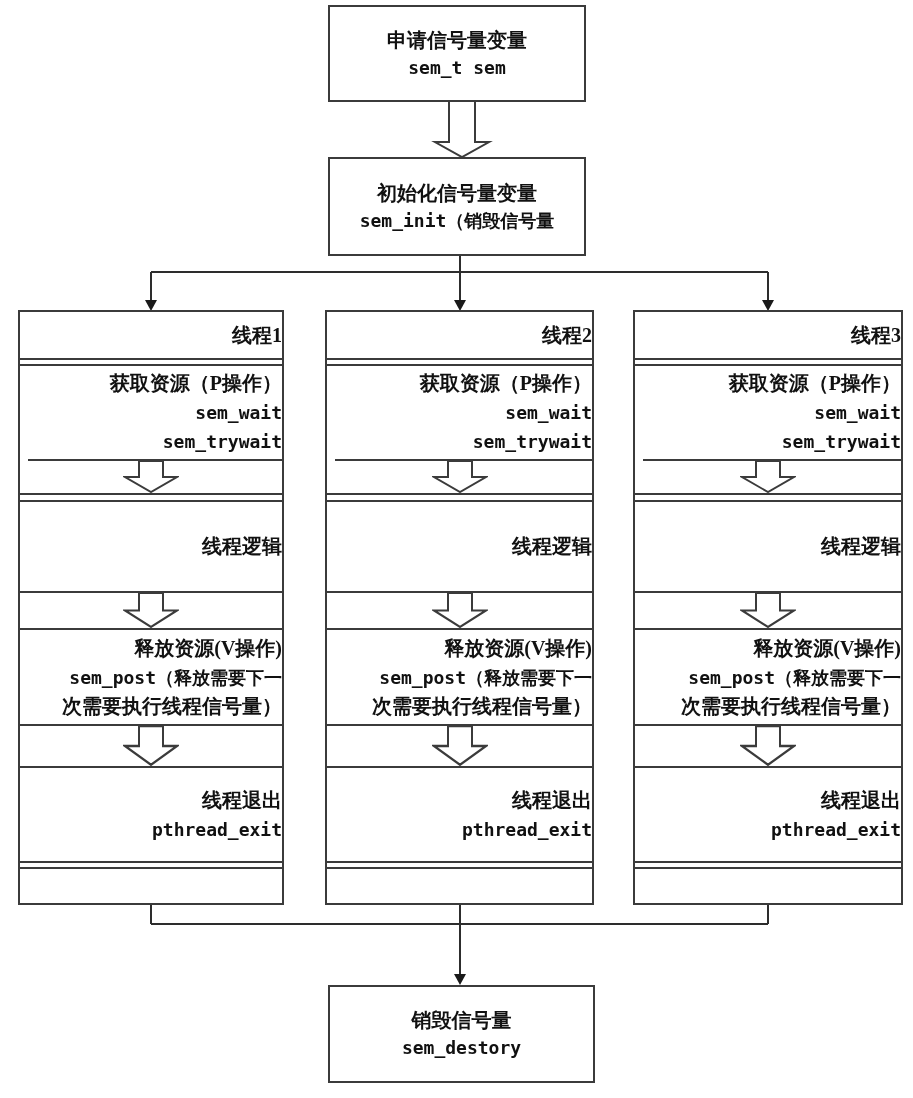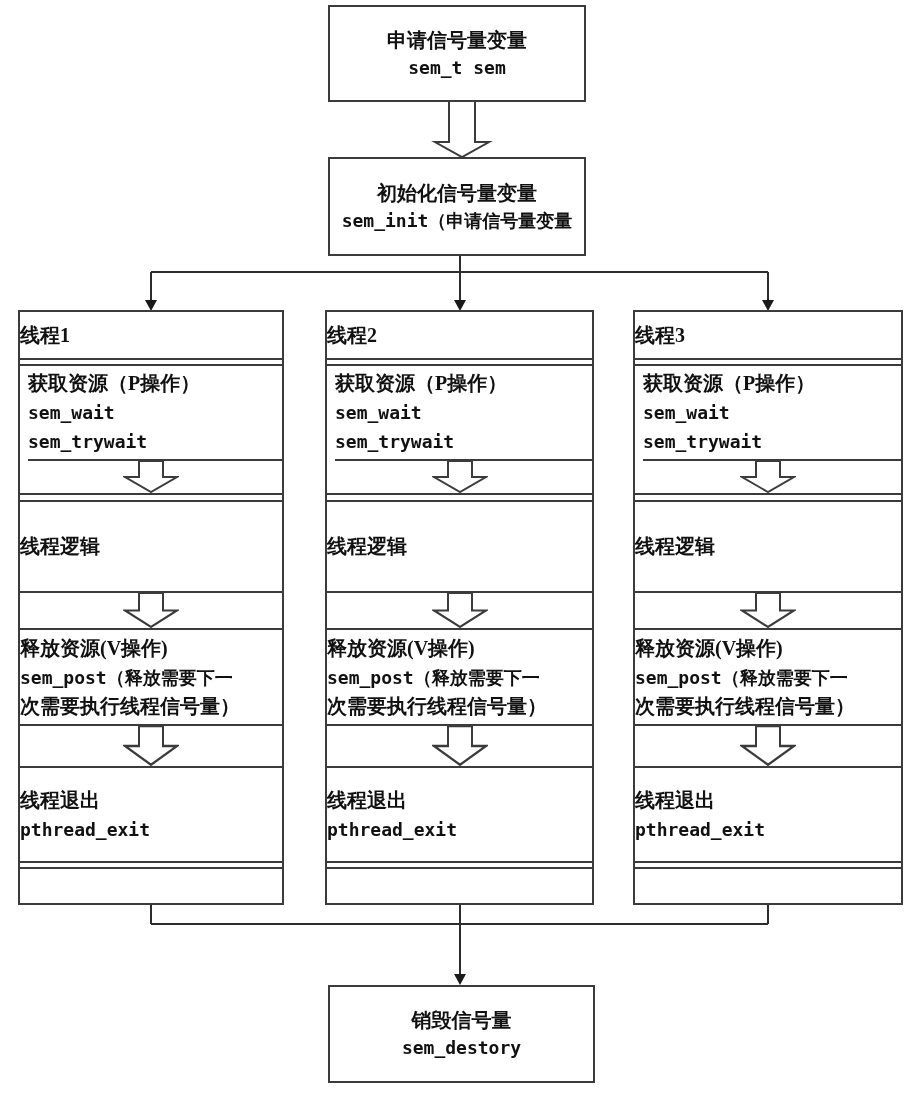--- a/index.html
+++ b/index.html
@@ -26,21 +26,21 @@
   .col{
     position:absolute;
     box-sizing:border-box;
     border:2px solid #3b3b3b;
     background:#ffffff;
     display:flex;flex-direction:column;
   }
   .row{
     box-sizing:border-box;
     border-bottom:2px solid #3b3b3b;
-    display:flex;flex-direction:column;justify-content:center;align-items:flex-start;
+    display:flex;flex-direction:column;justify-content:center;align-items:flex-end;
     text-align:center;
     flex:0 0 auto;
   }
   .row .cjk,.row .mono{line-height:29px;}
   .row-header{height:48px;}
   .row-spacer-a{height:6px;}
   .row-acquire{height:95px;margin-left:8px;}
   .row-arrow-1{height:34px;}
   .row-spacer-b{height:7px;}
   .row-logic{height:91px;}
@@ -70,21 +70,21 @@
     <polygon points="454,974 466,974 460,985" fill="#1a1a1a"></polygon>
   </svg>
 
   <div class="box" style="left:328px;top:5px;width:258px;height:97px;">
     <div class="cjk">申请信号量变量</div>
     <div class="mono">sem_t sem</div>
   </div>
 
   <div class="box" style="left:328px;top:157px;width:258px;height:99px;">
     <div class="cjk">初始化信号量变量</div>
-    <div class="mono">sem_init（申请信号量变量</div>
+    <div class="mono">sem_init（销毁信号量</div>
   </div>
 
   <div class="col" style="left:18px;top:310px;width:266px;height:595px;">
     <div class="row row-header">
       <div class="cjk">线程1</div>
     </div>
     <div class="row row-spacer-a"></div>
     <div class="row row-acquire">
       <div class="cjk">获取资源（P操作）</div>
       <div class="mono">sem_wait</div>

